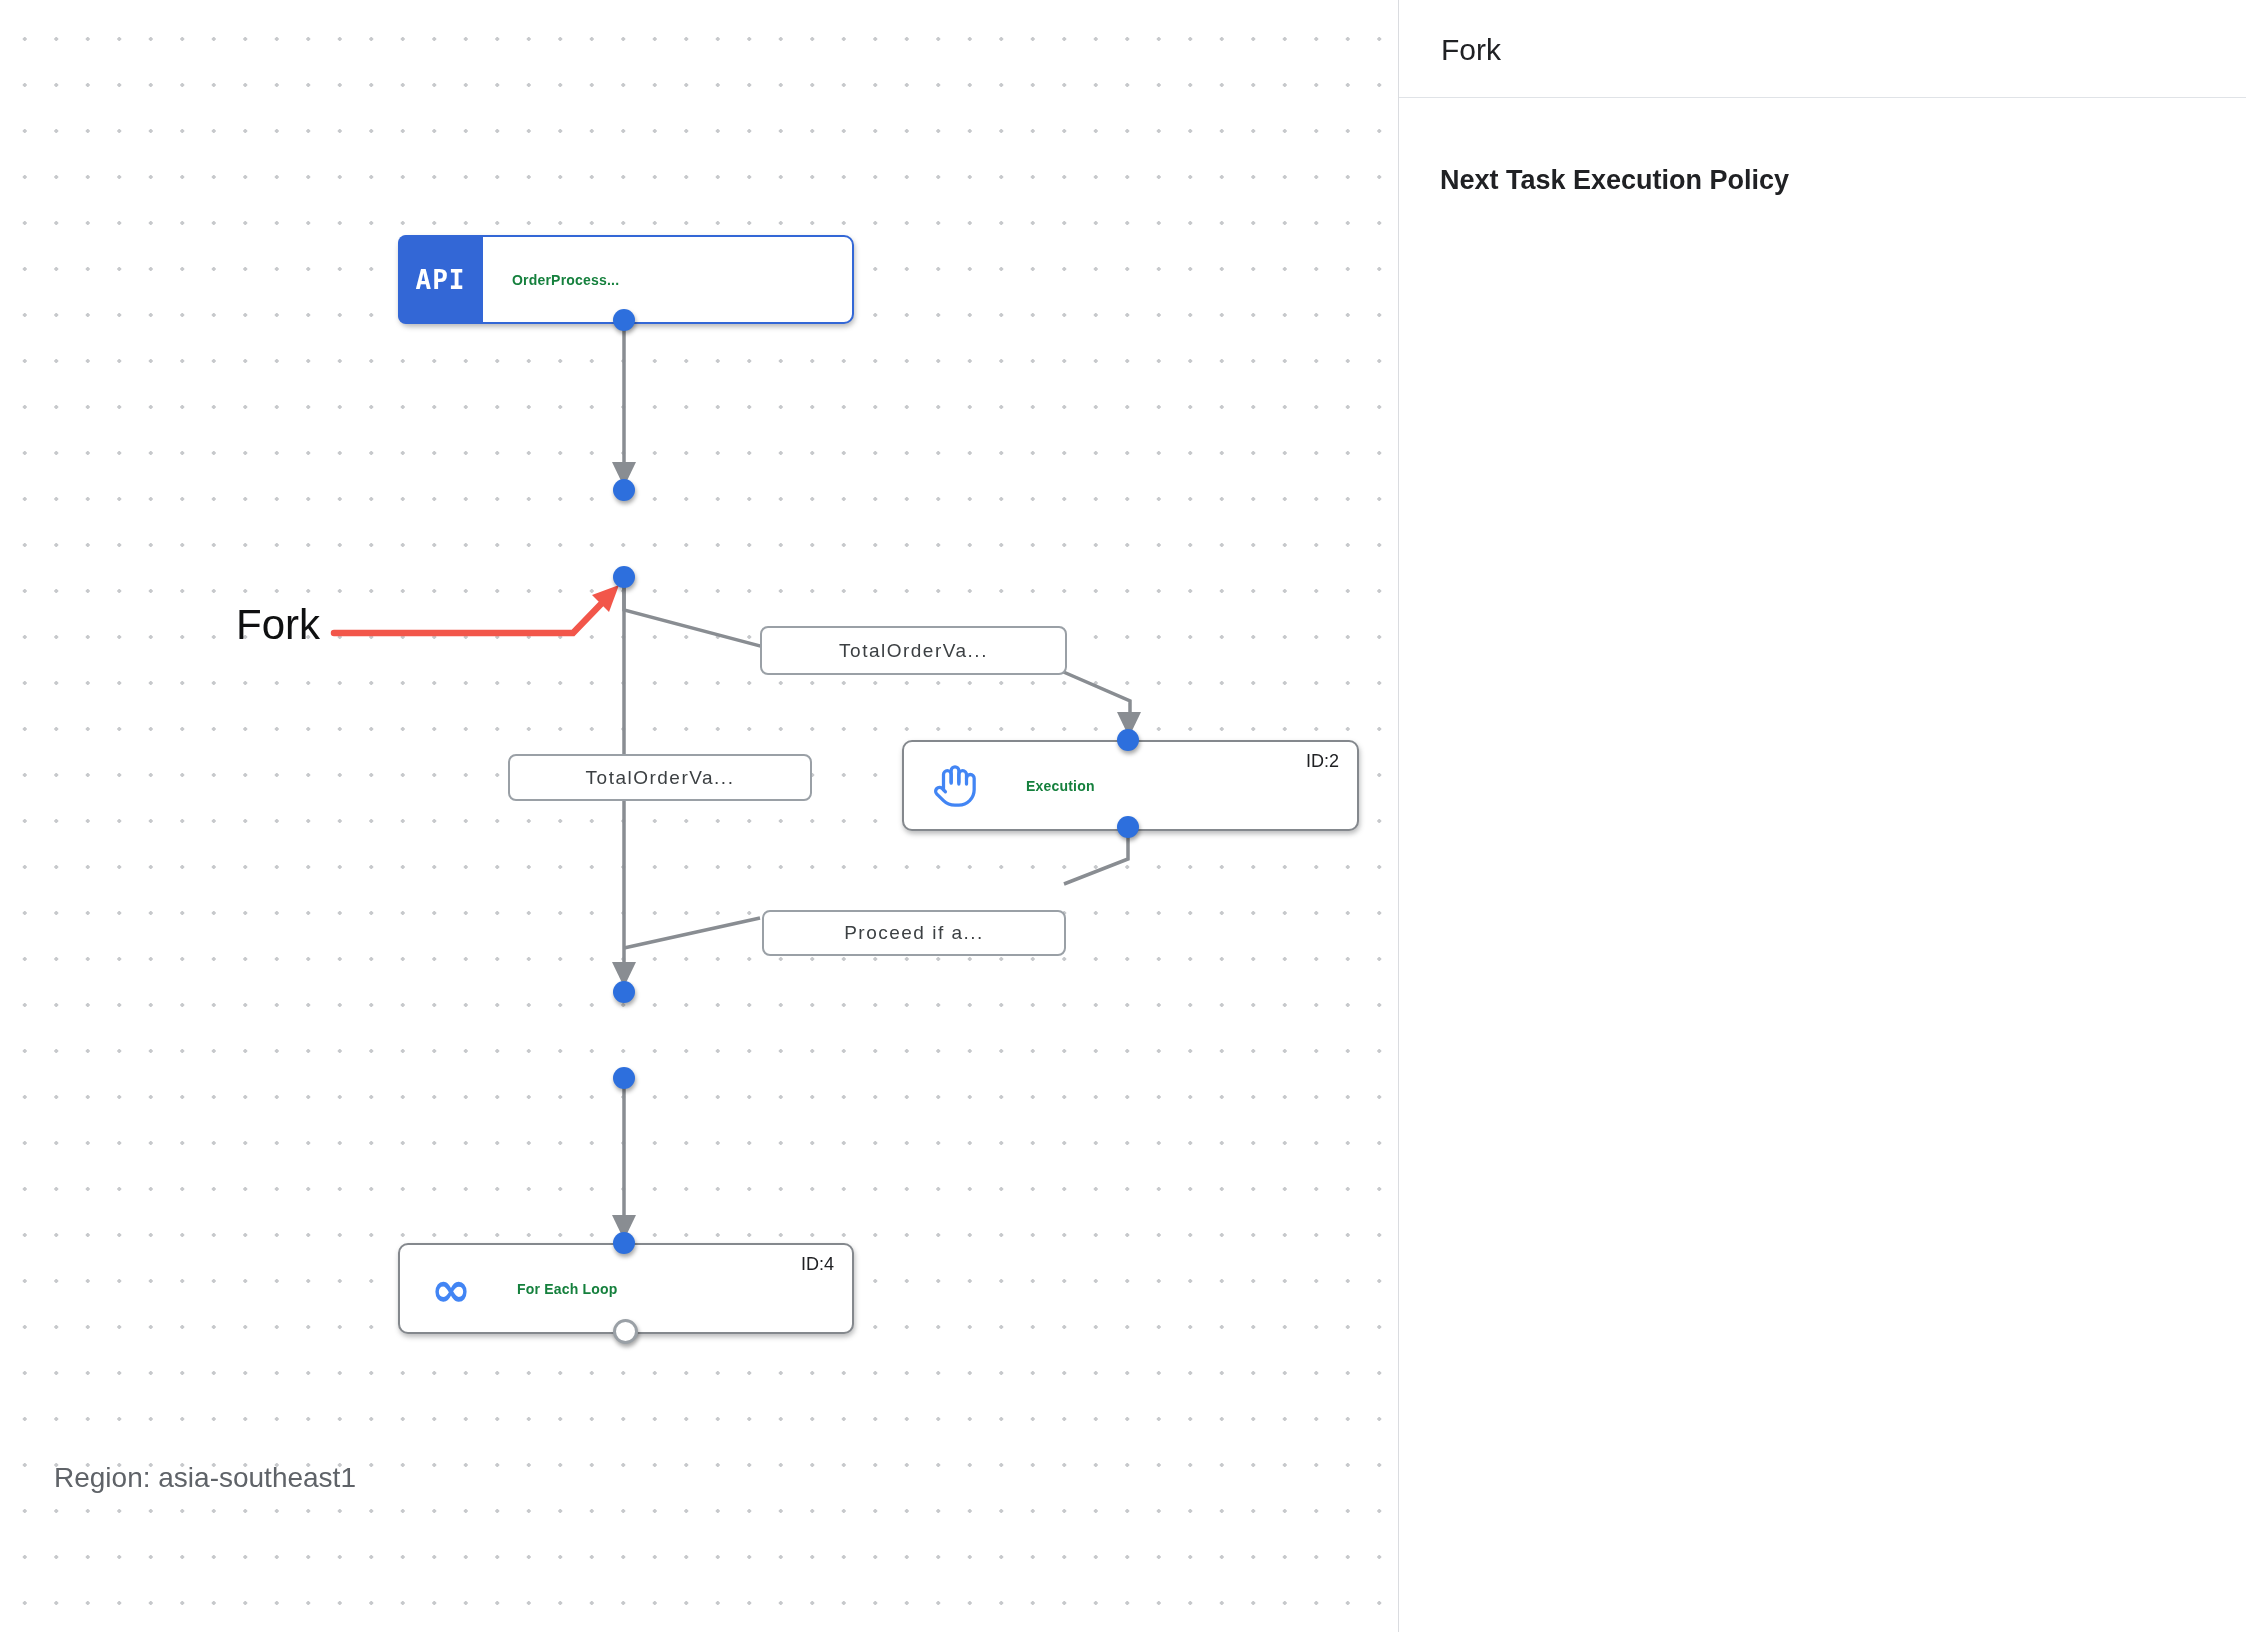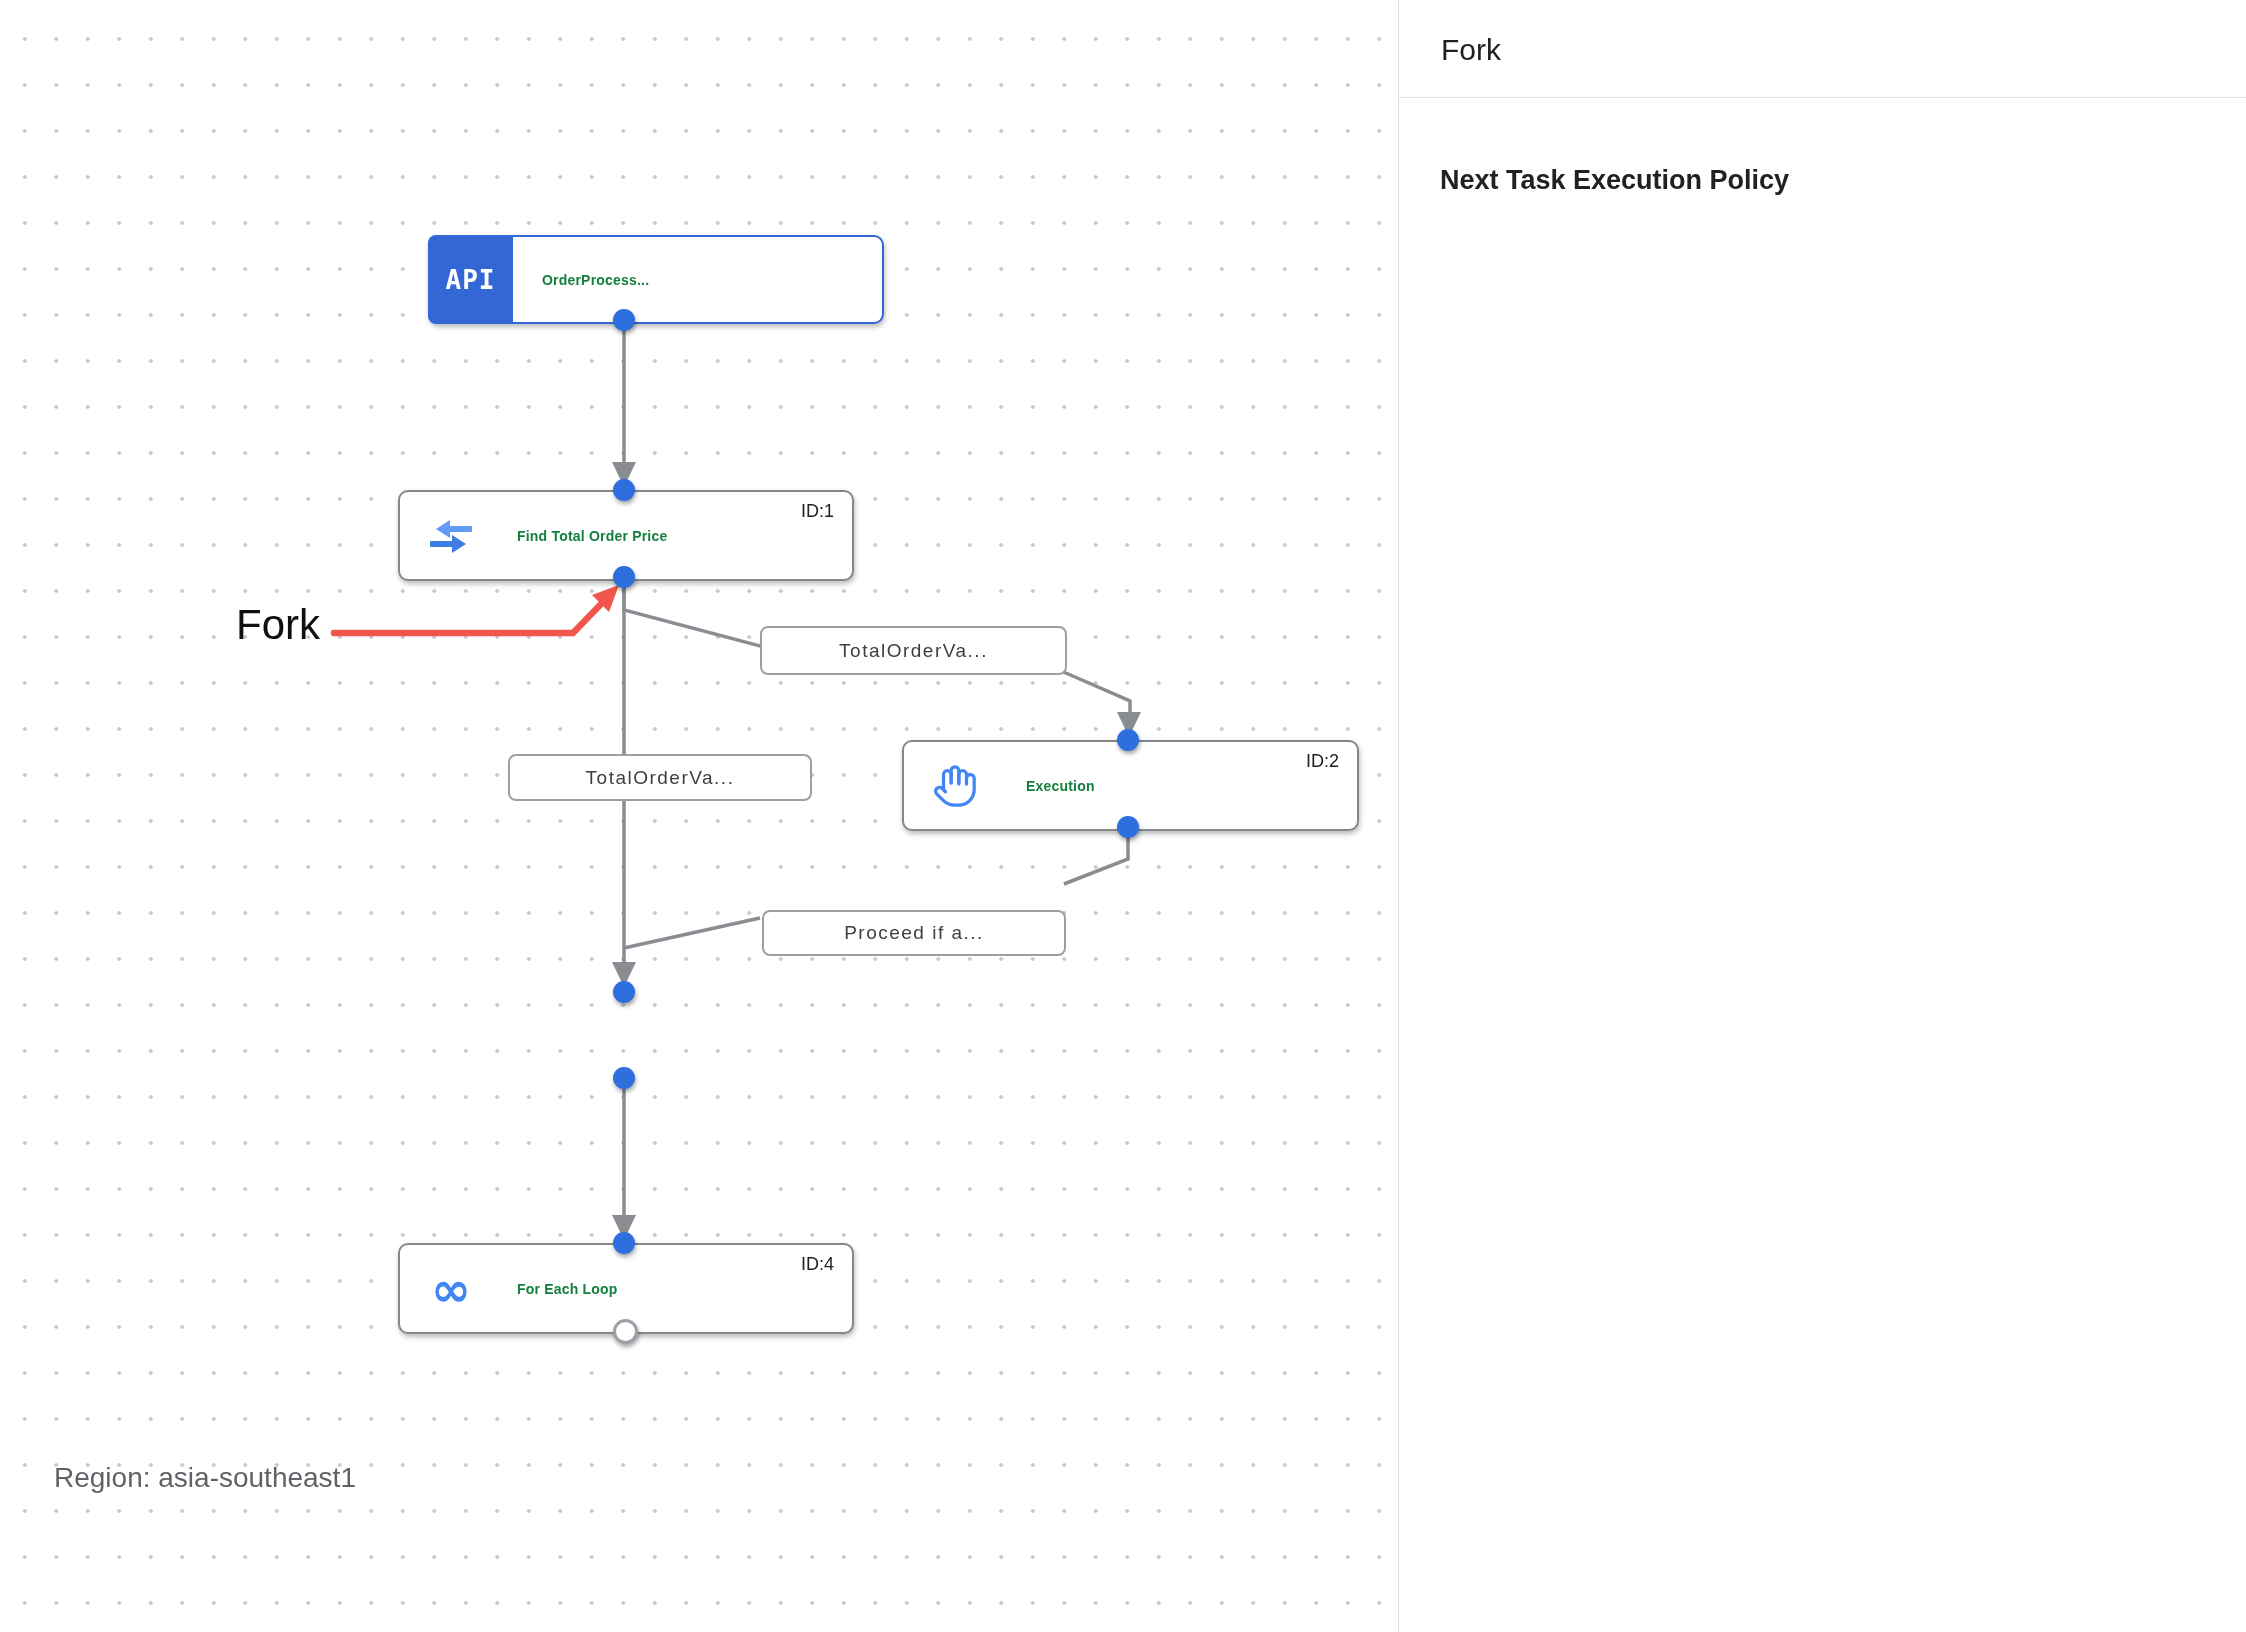--- a/index.html
+++ b/index.html
@@ -86,39 +86,27 @@
     </g>
 
     <g>
       <path d="M334,633 L573,633 L601,604" stroke="#f2564a" stroke-width="6.5" fill="none" stroke-linecap="round"></path>
       <polygon points="619,585 609,612 592,595" fill="#f2564a"></polygon>
     </g>
   </svg>
 
   <div class="annotation-text">Fork</div>
 
-  <div class="node node-trigger" style="left:398px;top:235px;width:452px;height:85px;margin-left:30px;">
+  <div class="node node-trigger" style="left:398px;top:235px;width:452px;height:85px;">
     <div class="badge">
       <span class="badge-text">API</span>
     </div>
     <span class="node-title" style="margin-left:112px;">OrderProcess...</span>
   </div>
 
-  <div class="node" style="left:398px;top:490px;width:452px;height:87px;">
-    <span class="node-id">ID:1</span>
-    <span class="node-icon">
-      <svg width="46" height="38" viewBox="0 0 46 38">
-        <rect x="20" y="9" width="24" height="6" rx="1" fill="#639af5"></rect>
-        <polygon points="8,12 22,3 22,21" fill="#639af5"></polygon>
-        <rect x="2" y="24" width="24" height="6" rx="1" fill="#3f7de0"></rect>
-        <polygon points="38,27 24,18 24,36" fill="#3f7de0"></polygon>
-      </svg>
-    </span>
-    <span class="node-title" style="margin-left:117px;">Find Total Order Price</span>
-  </div>
 
   <div class="node" style="left:902px;top:740px;width:453px;height:87px;text-align:right;">
     <span class="node-id">ID:2</span>
     <span class="node-icon">
       <svg width="52" height="52" viewBox="0 0 24 24" fill="none" stroke="#4285f4" stroke-width="1.7" stroke-linecap="round" stroke-linejoin="round">
         <path d="M18 11V6a2 2 0 0 0-4 0v5"></path>
         <path d="M14 10V4a2 2 0 0 0-4 0v6"></path>
         <path d="M10 10.5V6a2 2 0 0 0-4 0v8"></path>
         <path d="M18 8a2 2 0 1 1 4 0v6a8 8 0 0 1-8 8h-2c-2.8 0-4.5-.86-5.99-2.34l-3.6-3.6a2 2 0 0 1 2.83-2.82L7 15"></path>
       </svg>

